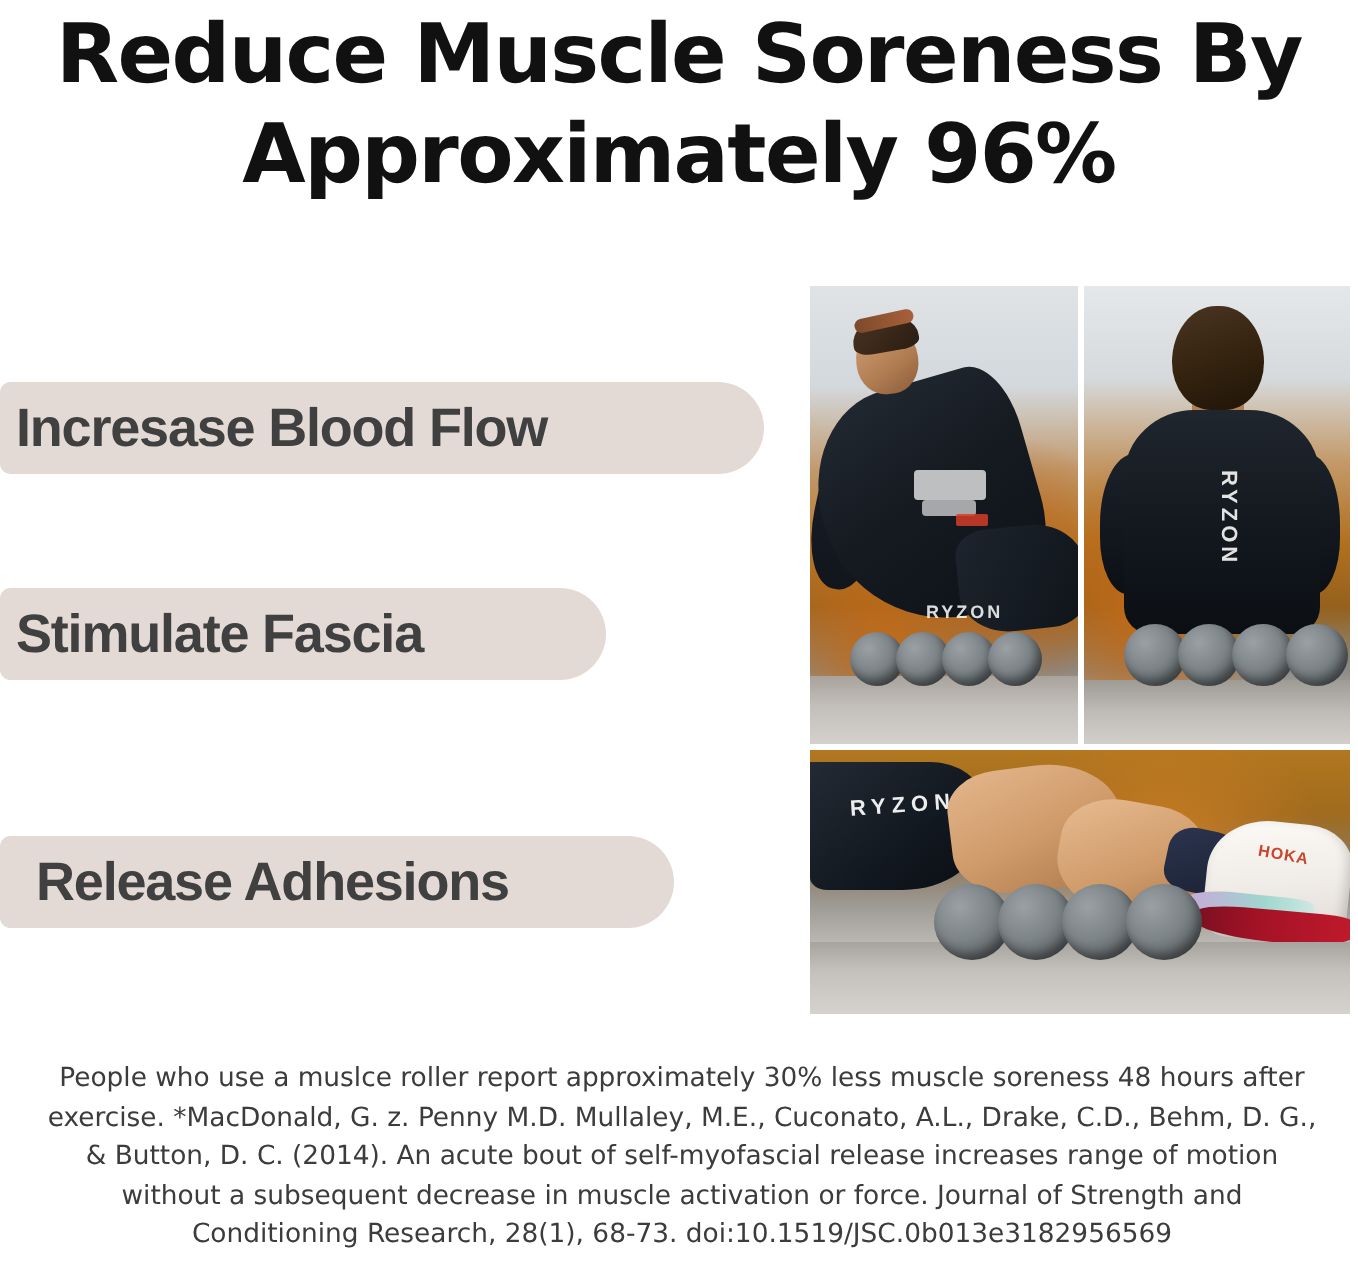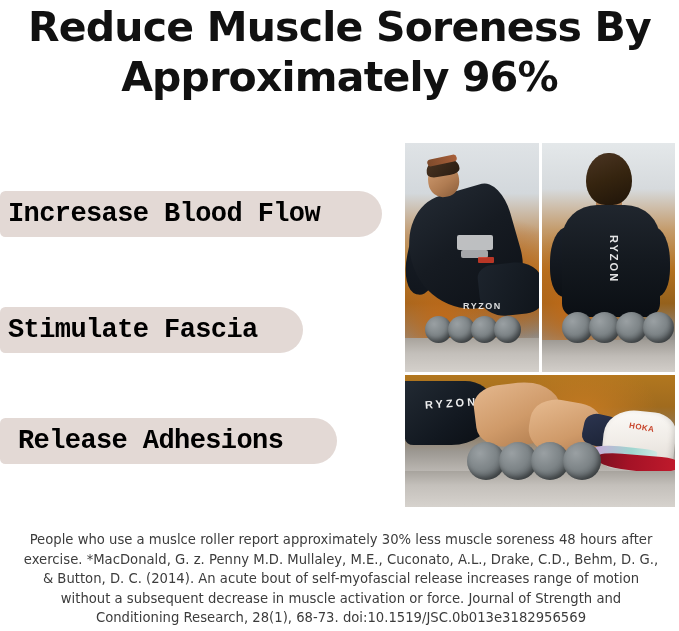--- a/index.html
+++ b/index.html
@@ -45,30 +45,30 @@
     border-top-left-radius: 6px;
     border-bottom-left-radius: 6px;
     display: flex;
     align-items: center;
     box-sizing: border-box;
     padding-left: 8px;
     padding-right: 16px;
     height: 46px;
   }
   .pill-label {
-    color: #000000;
-    font-family: Liberation Mono, monospace;
+    color: #404040;
+    font-family: Liberation Sans, sans-serif;
     font-weight: bold;
     font-size: 27px;
     line-height: 30px;
     letter-spacing: -0.6px;
     white-space: nowrap;
   }
   #pill-0 { top: 191px; width: 382px; }
-  #pill-1 { top: 307px; width: 303px; }
+  #pill-1 { top: 294px; width: 303px; }
   #pill-2 { top: 418px; width: 337px; padding-left: 18px; }
 
   
   .collage {
     position: absolute;
     left: 405px;
     top: 143px;
     width: 270px;
     height: 364px;
     display: flex;

